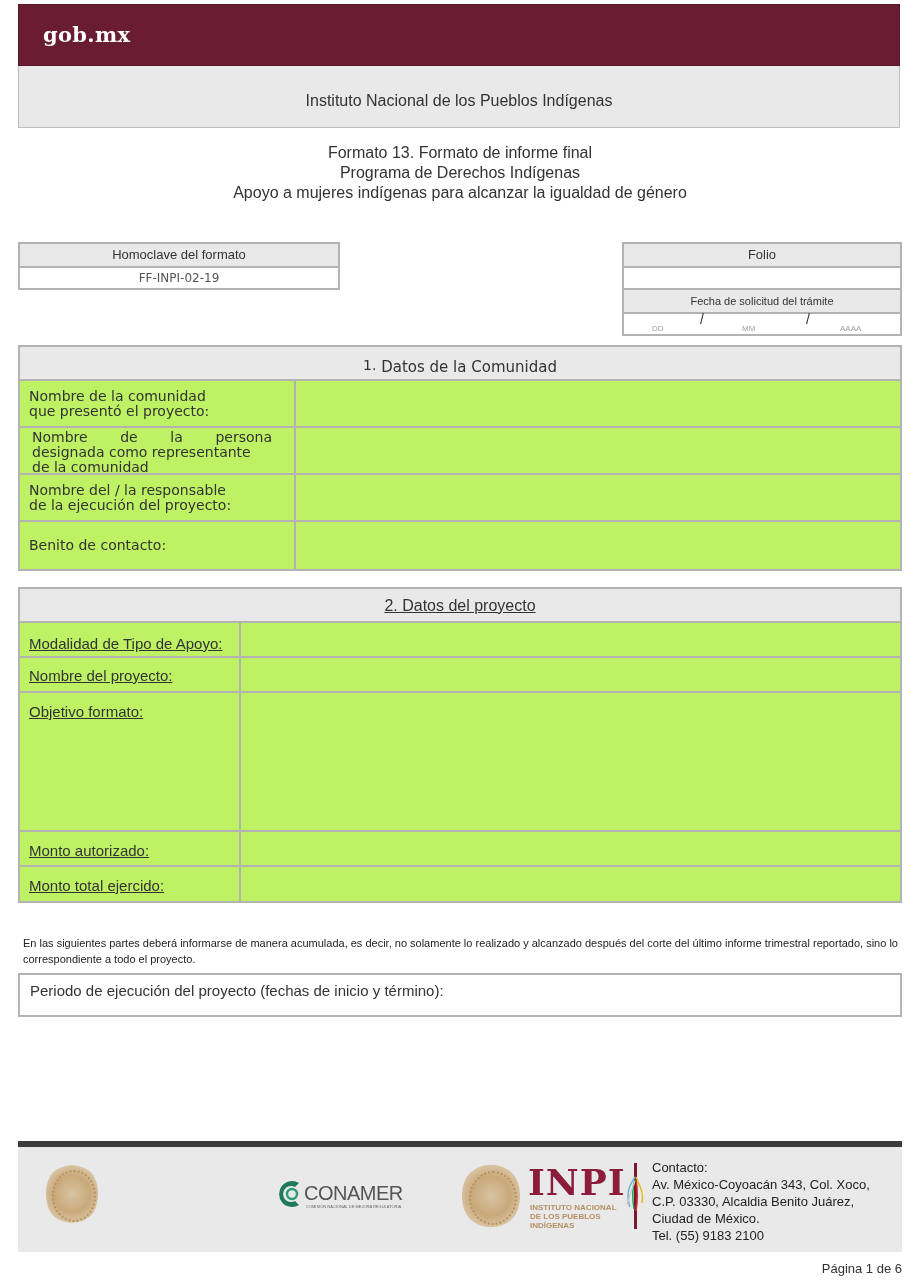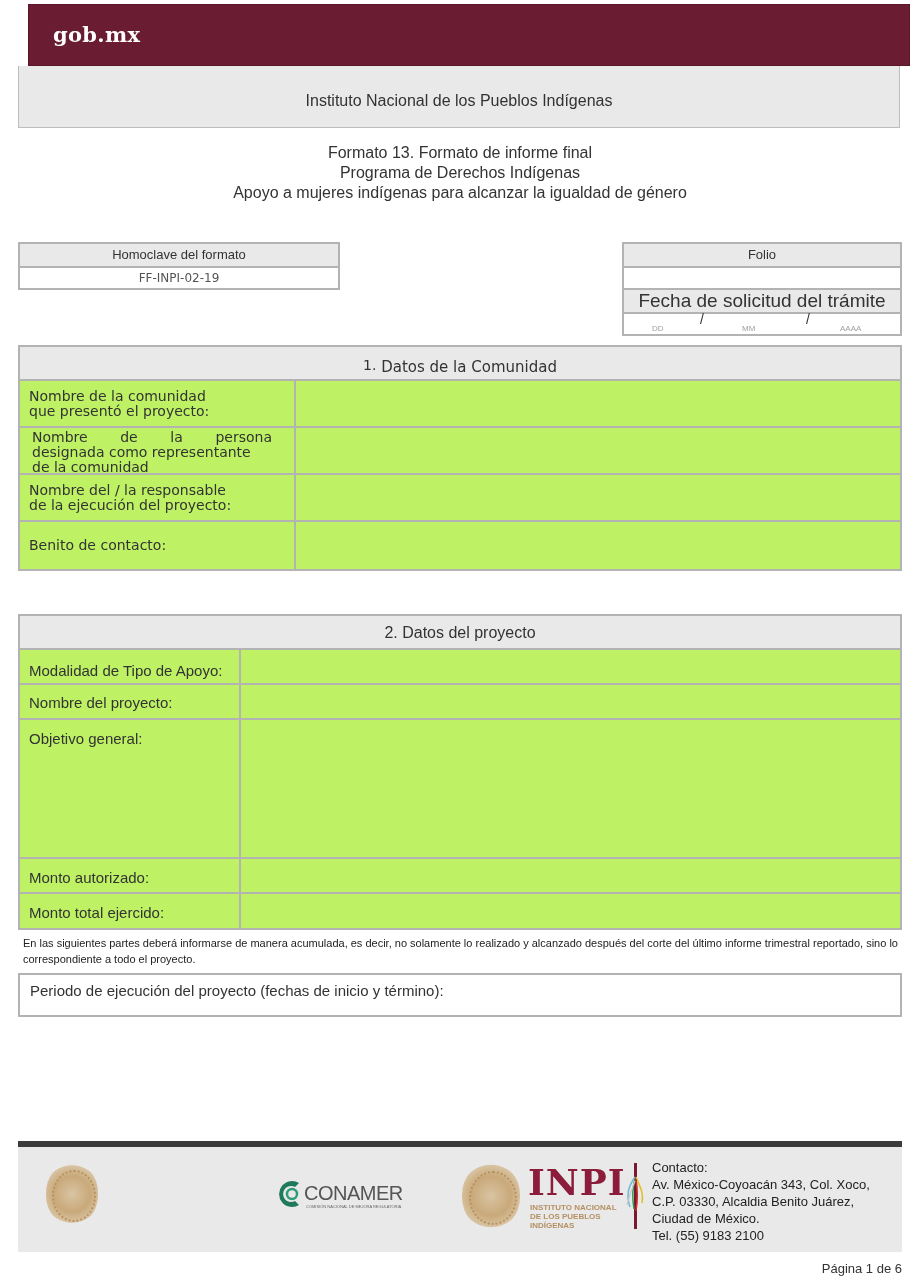--- a/index.html
+++ b/index.html
@@ -1,58 +1,58 @@
 <!DOCTYPE html>
 <html><head>
 <meta charset="utf-8">
 <style>
   * { box-sizing: border-box; margin: 0; padding: 0; }
   html, body { width: 920px; height: 1283px; background: #ffffff; }
   body { position: relative; font-family: "Liberation Sans", sans-serif; color: #333333; overflow: hidden; }
 
-  .header-bar { position: absolute; left: 28px; top: 4px; width: 882px; height: 62px; background: #6a1c32; border: 1px solid #5c1629; }
+  .header-bar { position: absolute; left: 18px; top: 4px; width: 882px; height: 62px; background: #6a1c32; border: 1px solid #5c1629; }
   .header-logo { position: absolute; left: 24px; top: 17px; font-family: "DejaVu Serif", serif; font-weight: bold; font-size: 21px; color: #ffffff; letter-spacing: 0.3px; }
 
   .institute-bar { position: absolute; left: 18px; top: 66px; width: 882px; height: 62px; background: #e8e9e8; border: 1px solid #bdbdbd; border-top: none; display: flex; align-items: center; justify-content: center; }
   .institute-bar span { font-size: 16px; color: #333; margin-top: 8px; }
 
   .titles { position: absolute; left: 0; top: 143px; width: 920px; text-align: center; font-size: 16px; line-height: 20px; color: #333; }
 
   .small-table { position: absolute; border: 2px solid #b3b3b3; background: #fff; }
   .small-table .hdr { background: #e8e9e8; text-align: center; font-size: 13px; color: #333; border-bottom: 2px solid #b3b3b3; }
   .small-table .cell { text-align: center; font-size: 13px; color: #555; font-family: "DejaVu Sans", sans-serif; }
 
   .homoclave { left: 18px; top: 242px; width: 322px; height: 48px; }
   .homoclave .hdr { height: 24px; line-height: 22px; }
   .homoclave .cell { height: 20px; line-height: 20px; font-size: 12px; }
 
   .folio { left: 622px; top: 242px; width: 280px; height: 94px; }
   .folio .hdr { height: 24px; line-height: 22px; }
   .folio .cell { height: 22px; border-bottom: 2px solid #b3b3b3; }
-  .folio .hdr2 { height: 24px; line-height: 22px; background: #e8e9e8; text-align: center; font-size: 19px; color: #333; border-bottom: 2px solid #b3b3b3; }
+  .folio .hdr2 { height: 24px; line-height: 22px; background: #e8e9e8; text-align: center; font-size: 11px; color: #333; border-bottom: 2px solid #b3b3b3; }
   .date-row { position: relative; height: 20px; }
   .date-row .ph { position: absolute; bottom: 1px; font-size: 8px; color: #a0a0a0; }
   .date-row .sep { position: absolute; top: -3px; font-size: 14px; color: #333; }
 
   .section { position: absolute; left: 18px; width: 884px; border: 2px solid #b3b3b3; background: #bef264; }
   .section .sec-hdr { background: #e8e9e8; text-align: center; border-bottom: 2px solid #b3b3b3; color: #333; }
   .row { display: flex; border-bottom: 2px solid #b3b3b3; }
   .row:last-child { border-bottom: none; }
   .row .lbl { border-right: 2px solid #b3b3b3; color: #333; }
   .row .val { flex: 1; }
 
   .sec1 { top: 345px; }
   .sec1 .sec-hdr { height: 34px; line-height: 36px; font-family: "DejaVu Sans", sans-serif; font-size: 15px; }
   .sec1 .sec-hdr .num { font-size: 14px; vertical-align: 2px; }
   .sec1 .lbl { width: 276px; font-family: "DejaVu Sans", sans-serif; font-size: 14px; line-height: 15px; padding-left: 9px; display: flex; flex-direction: column; justify-content: center; }
   .sec1 .row { height: 47px; }
   .sec1 .row.justify .lbl { padding-left: 12px; padding-right: 22px; text-align: justify; text-align-last: left; font-size: 14px; line-height: 15px; justify-content: flex-start; padding-top: 2px; }
   .sec1 .row.justify .lbl .first { text-align-last: justify; }
 
-  .sec2 { top: 614px; }
+  .sec2 { top: 587px; text-decoration: underline; }
   .sec2 .sec-hdr { height: 34px; line-height: 34px; font-size: 16px; }
   .sec2 .lbl { width: 221px; font-size: 15px; padding-left: 9px; display: flex; align-items: center; }
   .sec2 .r1 { height: 35px; } .sec2 .r1 .lbl { padding-top: 7px; }
   .sec2 .r2 { height: 35px; } .sec2 .r2 .lbl { padding-top: 2px; }
   .sec2 .r3 { height: 139px; } .sec2 .r3 .lbl { align-items: flex-start; padding-top: 10px; }
   .sec2 .r4 { height: 35px; } .sec2 .r4 .lbl { padding-top: 4px; }
   .sec2 .r5 { height: 34px; } .sec2 .r5 .lbl { padding-top: 3px; }
 
   .note { position: absolute; left: 23px; top: 935px; width: 880px; font-size: 11px; line-height: 16px; color: #222; }
 
@@ -155,21 +155,21 @@
   <div class="sec-hdr">2. Datos del proyecto</div>
   <div class="row r1">
     <div class="lbl">Modalidad de Tipo de Apoyo:</div>
     <div class="val"></div>
   </div>
   <div class="row r2">
     <div class="lbl">Nombre del proyecto:</div>
     <div class="val"></div>
   </div>
   <div class="row r3">
-    <div class="lbl">Objetivo general:</div>
+    <div class="lbl">Objetivo formato:</div>
     <div class="val"></div>
   </div>
   <div class="row r4">
     <div class="lbl">Monto autorizado:</div>
     <div class="val"></div>
   </div>
   <div class="row r5">
     <div class="lbl">Monto total ejercido:</div>
     <div class="val"></div>
   </div>

